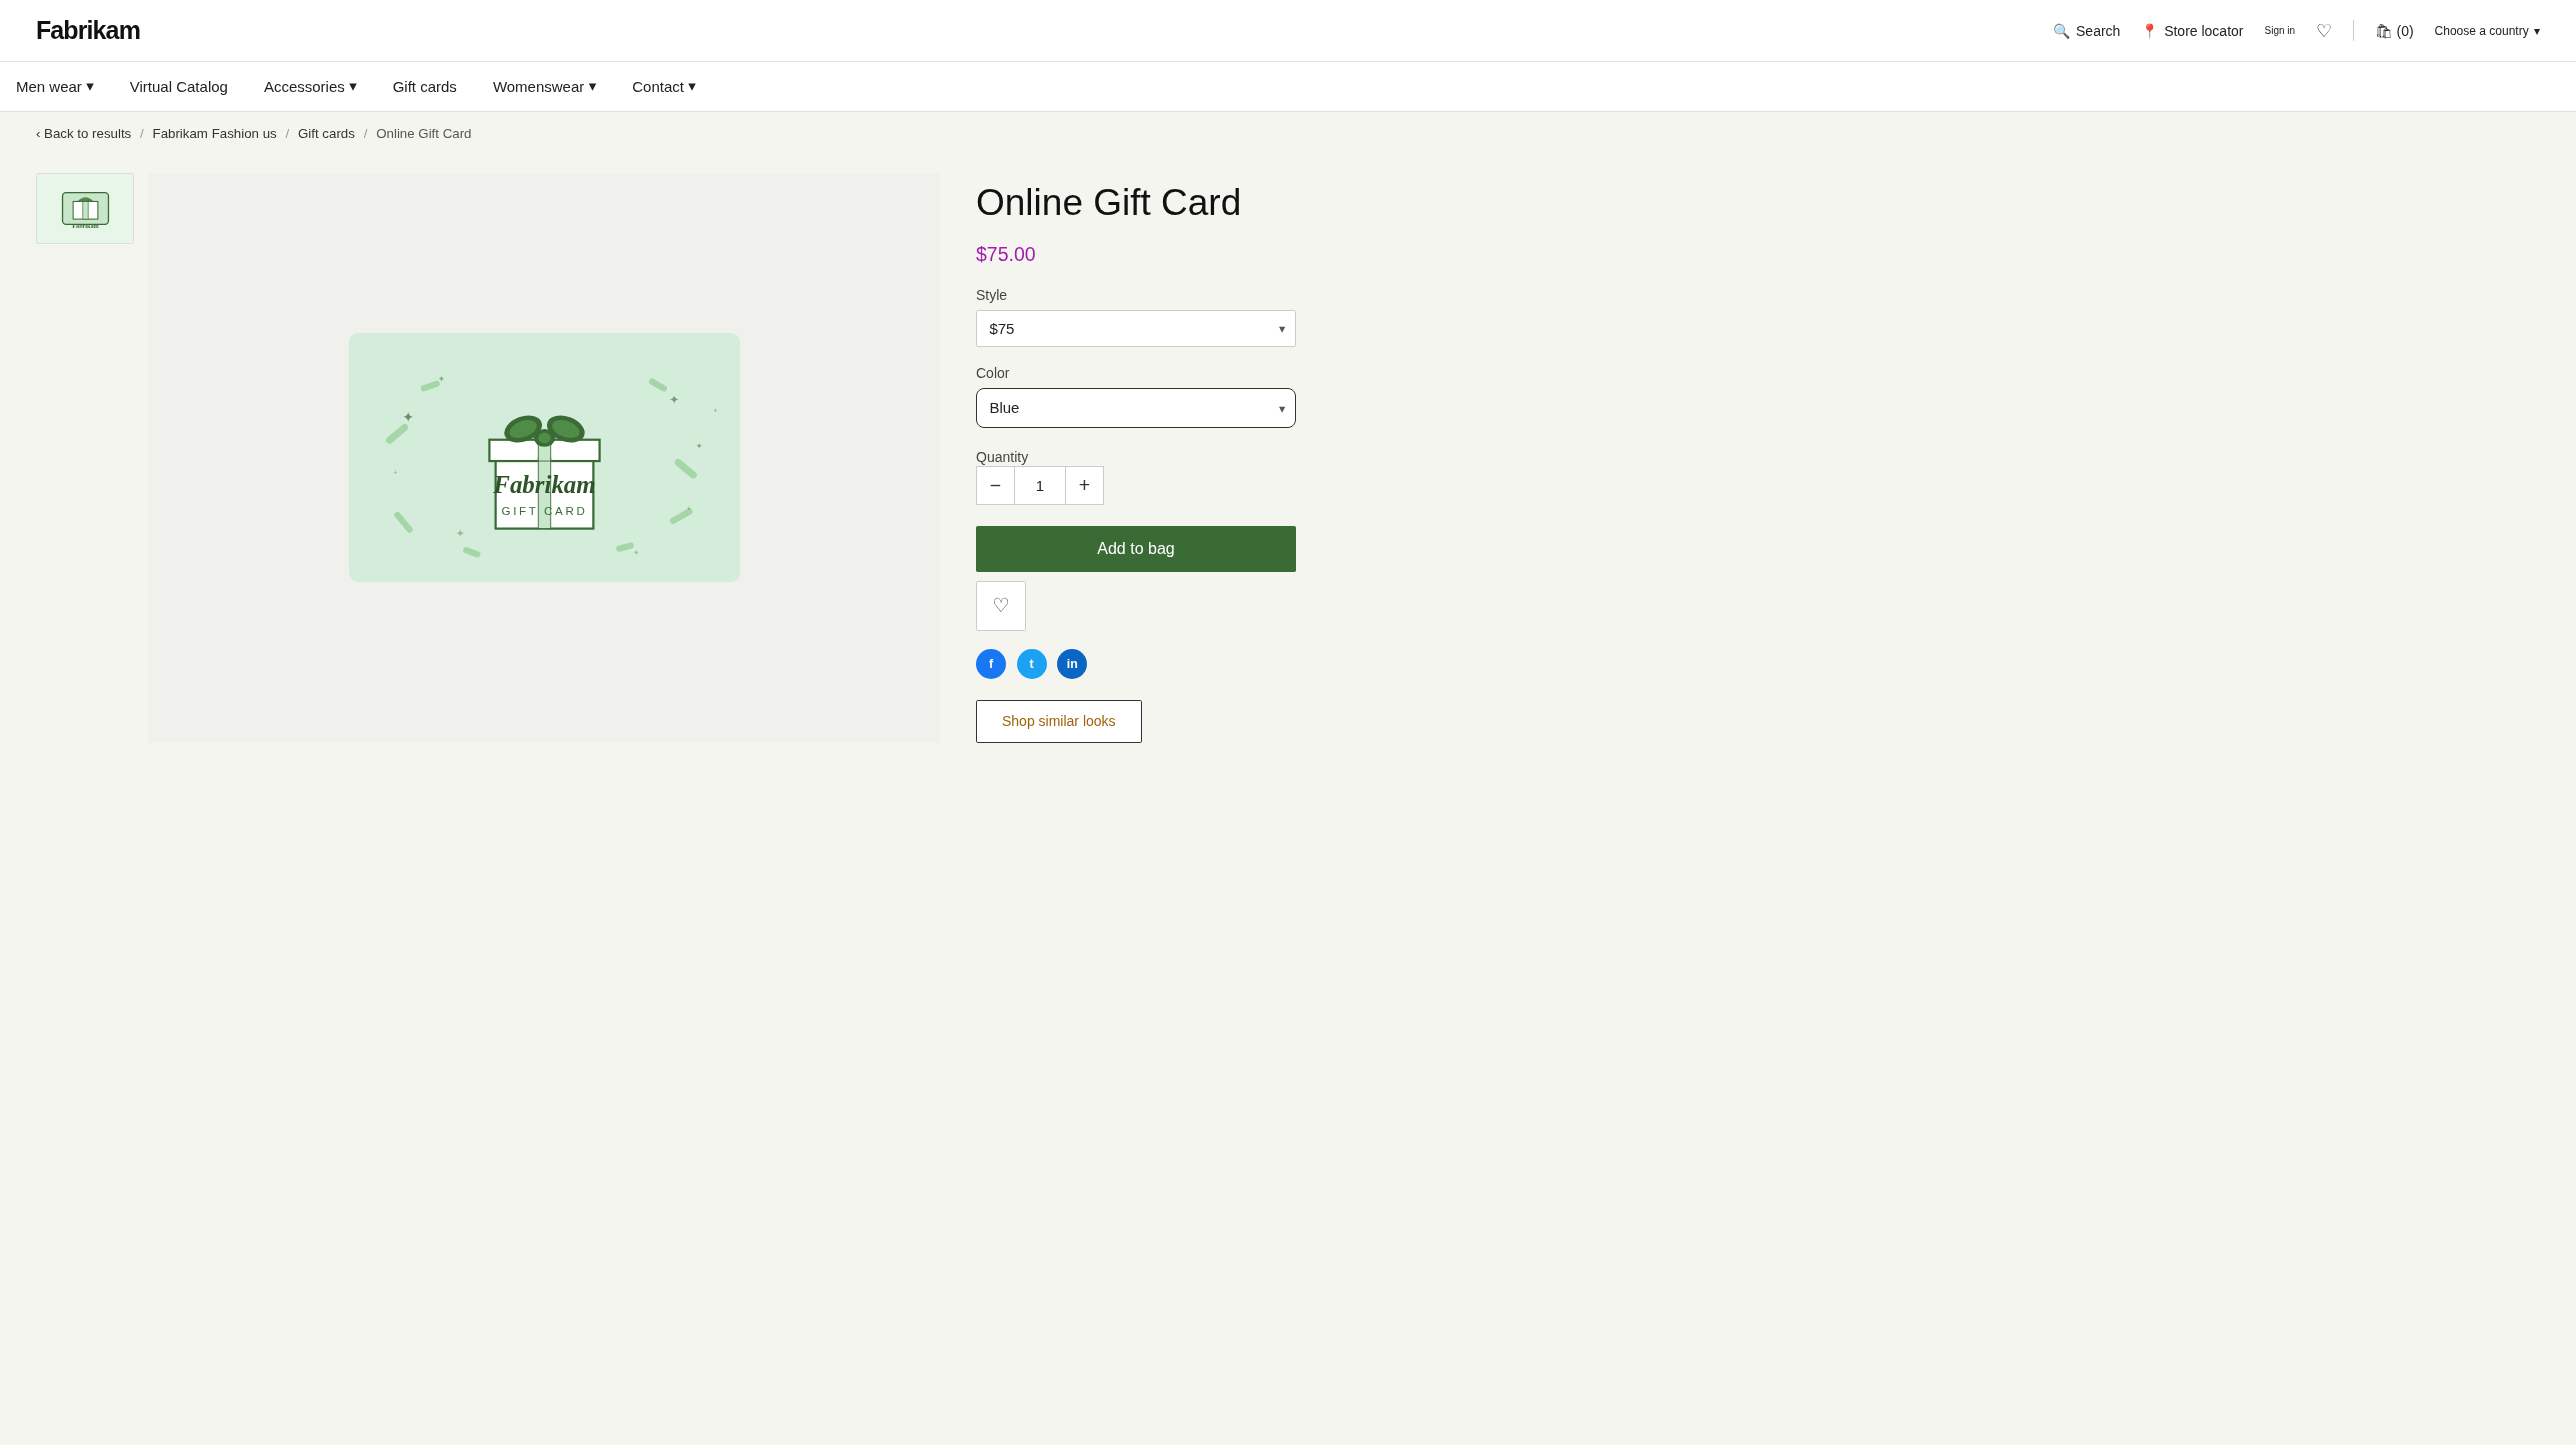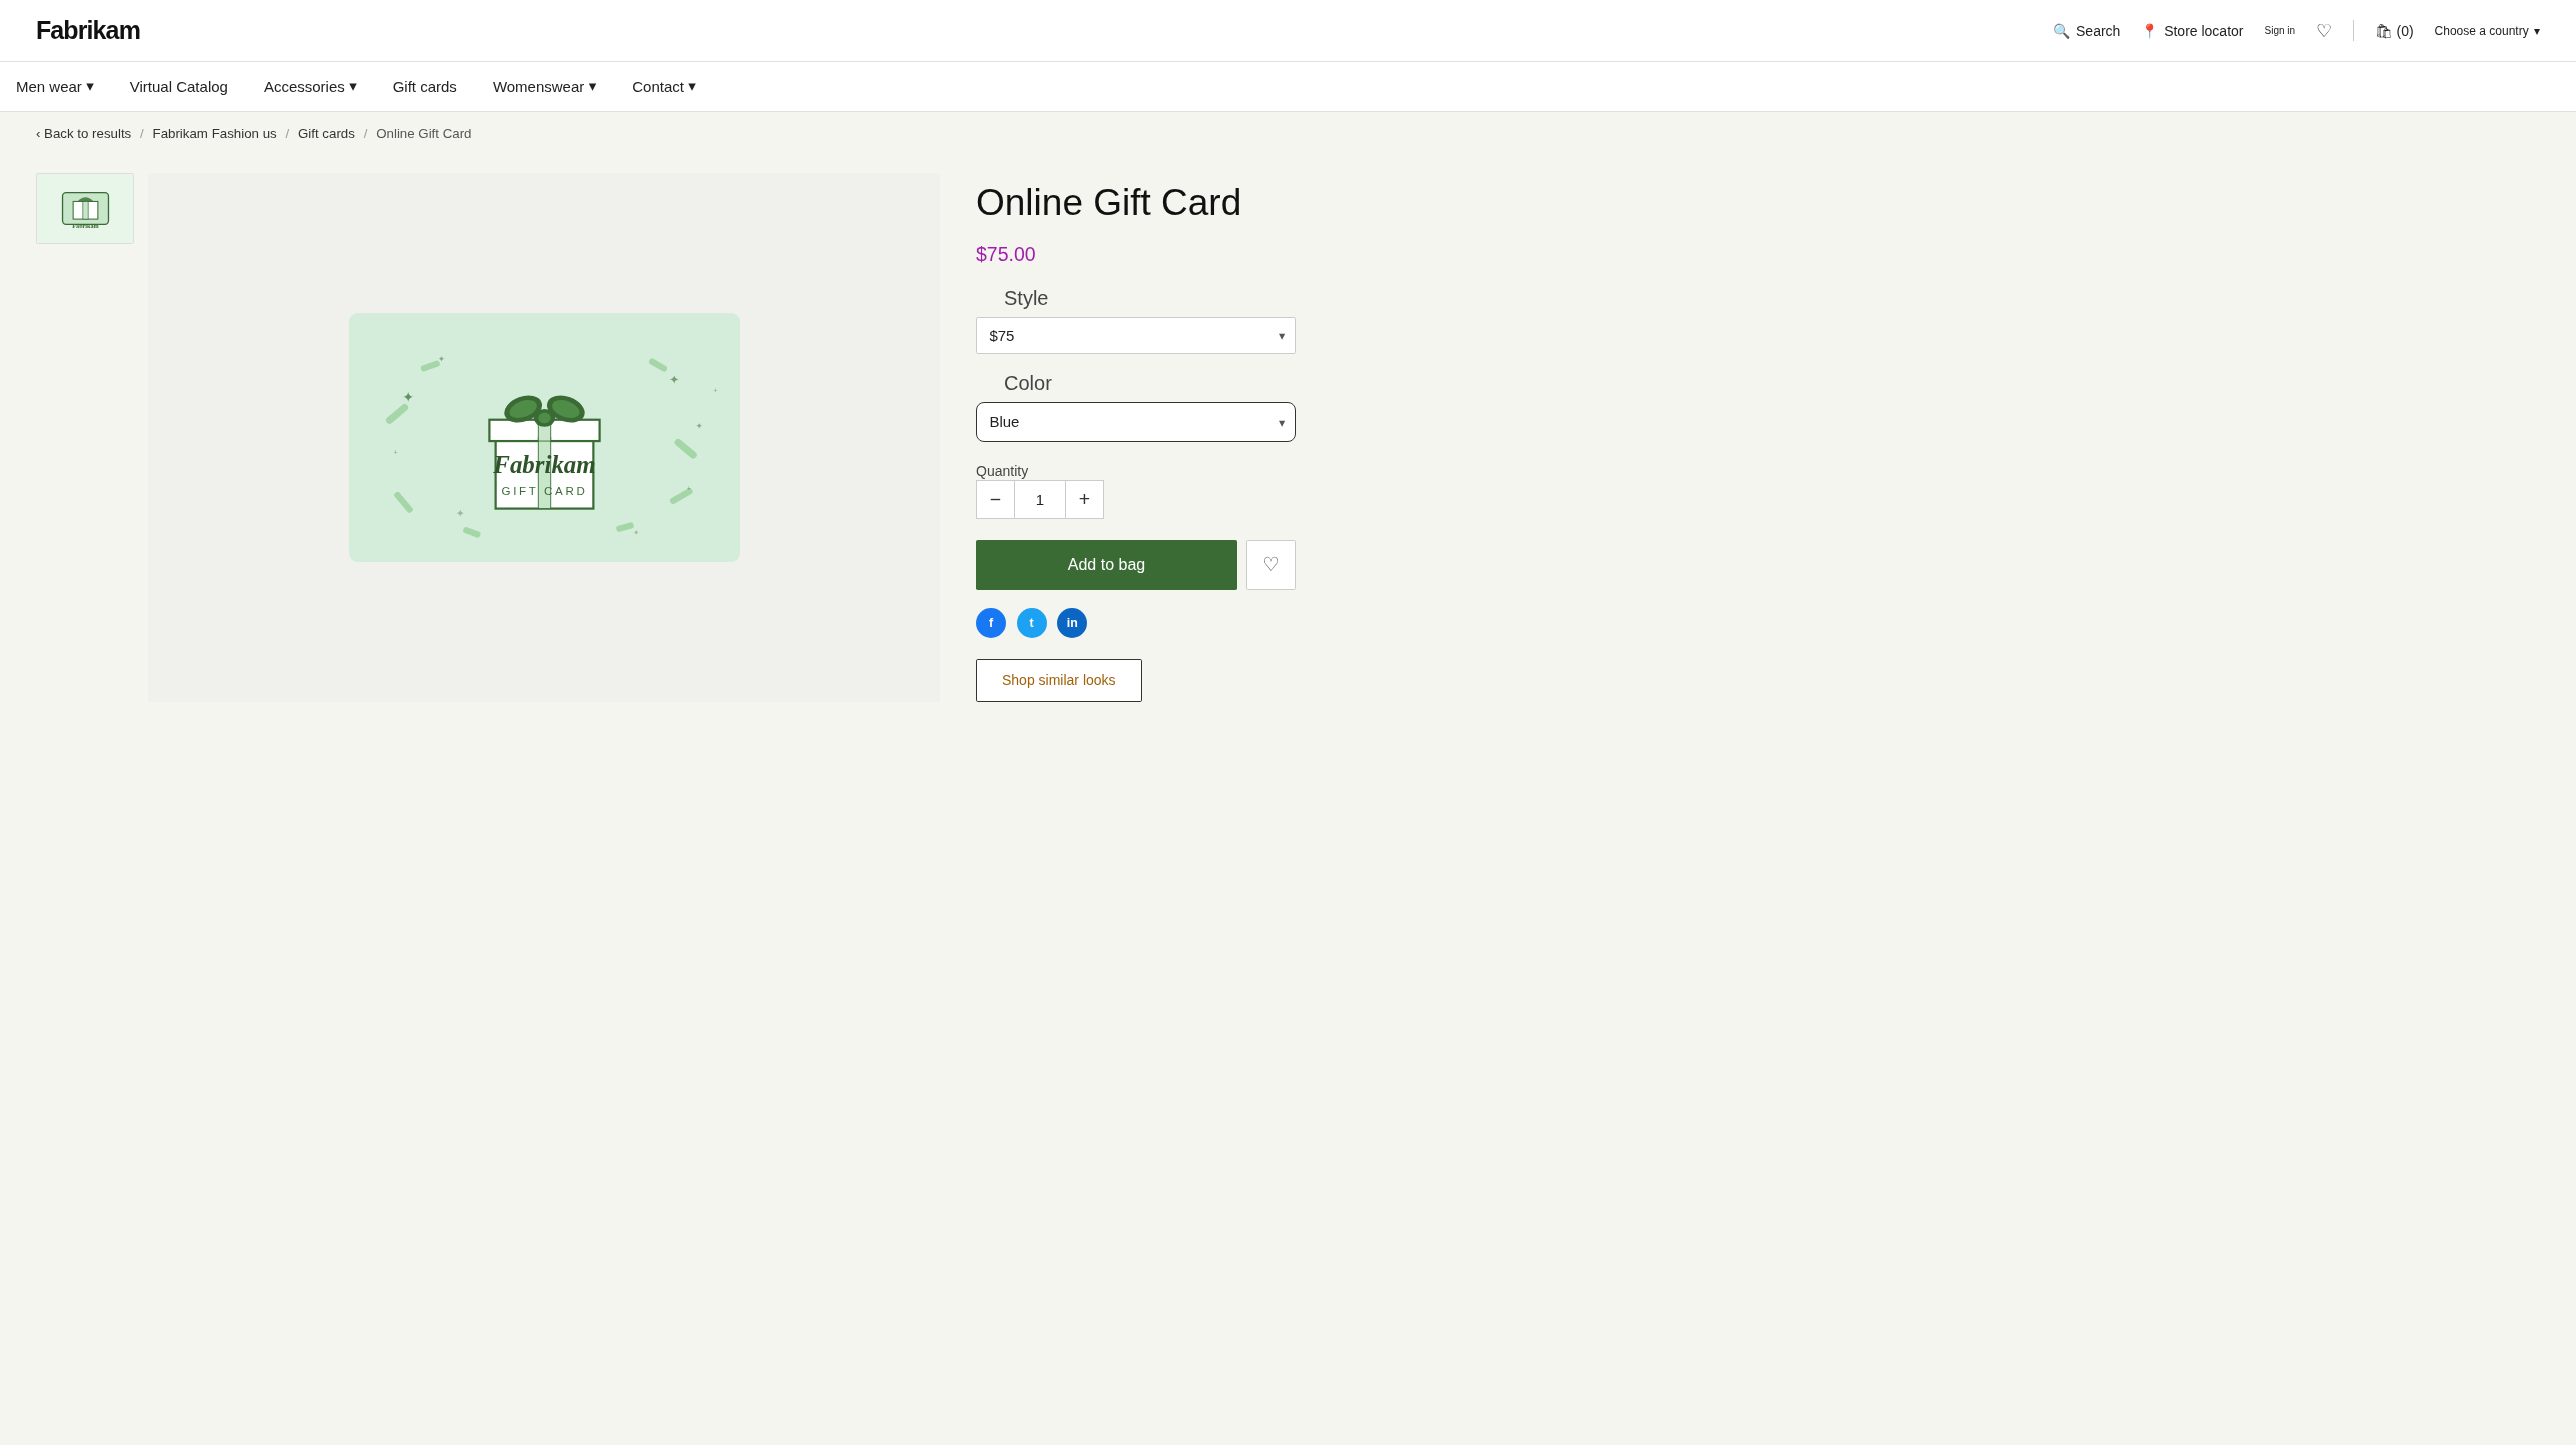--- a/index.html
+++ b/index.html
@@ -193,24 +193,23 @@
       color: #111;
       line-height: 1.15;
       margin-bottom: 18px;
     }
     .product-price {
       font-size: 19.5px;
       color: #a21caf;
       margin-bottom: 21px;
     }
     .field-label {
-      font-size: 20px;
+      font-size: 14px;
       color: #444;
       margin-bottom: 7px;
-      margin-left: 28px;
     }
     .style-select-wrap {
       position: relative;
       margin-bottom: 18px;
     }
     .style-select {
       width: 100%;
       padding: 9px 32px 9px 12.4px;
       font-size: 15px;
       border: 0.9px solid #ccc;
@@ -280,20 +279,21 @@
       font-size: 15px;
       display: flex;
       align-items: center;
       justify-content: center;
       color: #222;
     }
     .add-to-bag-row {
       display: flex;
       gap: 9px;
       margin-bottom: 18px;
+      flex-direction: column;
     }
     .add-to-bag-btn {
       flex: 1;
       padding: 14px;
       background: #3a6b35;
       color: #fff;
       border: none;
       font-size: 16px;
       cursor: pointer;
       border-radius: 1.8px;

